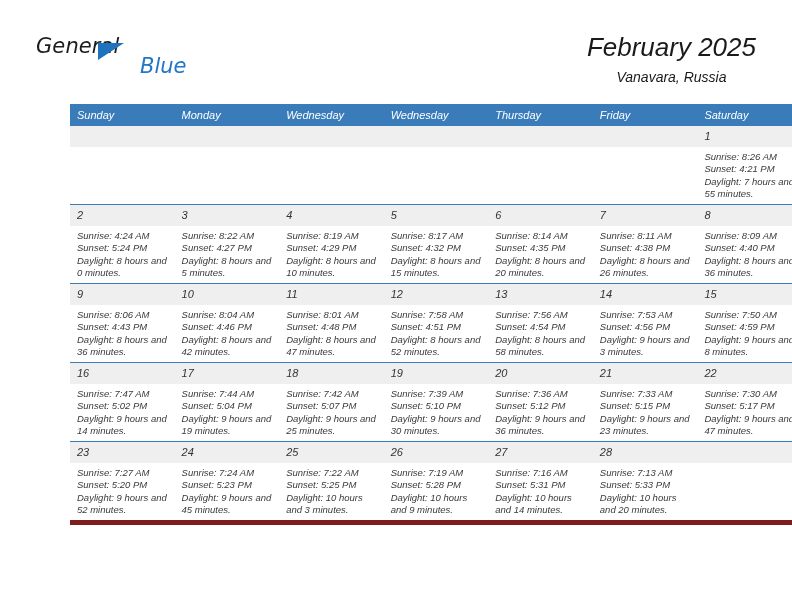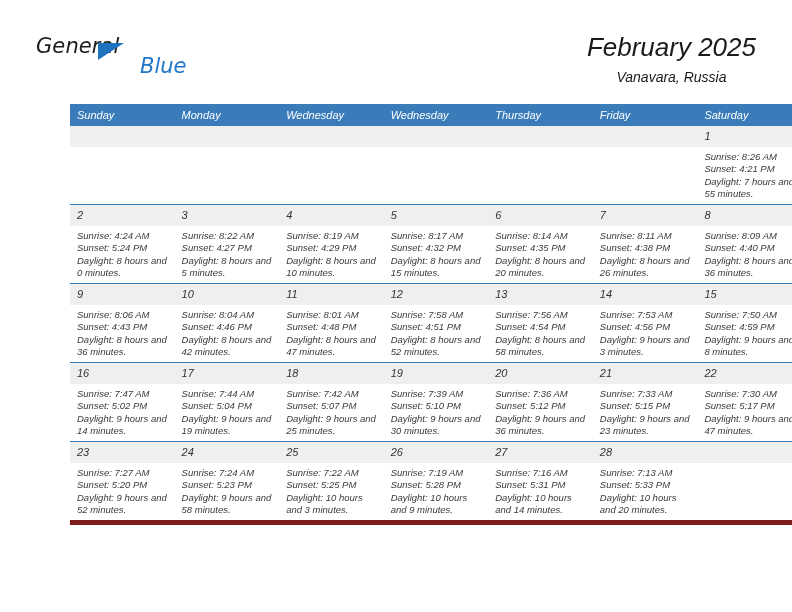--- a/index.html
+++ b/index.html
@@ -402,21 +402,21 @@
               <div>Sunrise: 7:27 AM</div>
               <div>Sunset: 5:20 PM</div>
               <div class="dl-wrap">Daylight: 9 hours and 52 minutes.</div>
             </div>
           </td>
           <td>
             <span class="daynum">24</span>
             <div class="info">
               <div>Sunrise: 7:24 AM</div>
               <div>Sunset: 5:23 PM</div>
-              <div class="dl-wrap">Daylight: 9 hours and 58 minutes.</div>
+              <div class="dl-wrap">Daylight: 9 hours and 45 minutes.</div>
             </div>
           </td>
           <td>
             <span class="daynum">25</span>
             <div class="info">
               <div>Sunrise: 7:22 AM</div>
               <div>Sunset: 5:25 PM</div>
               <div class="dl-wrap">Daylight: 10 hours and 3 minutes.</div>
             </div>
           </td>

